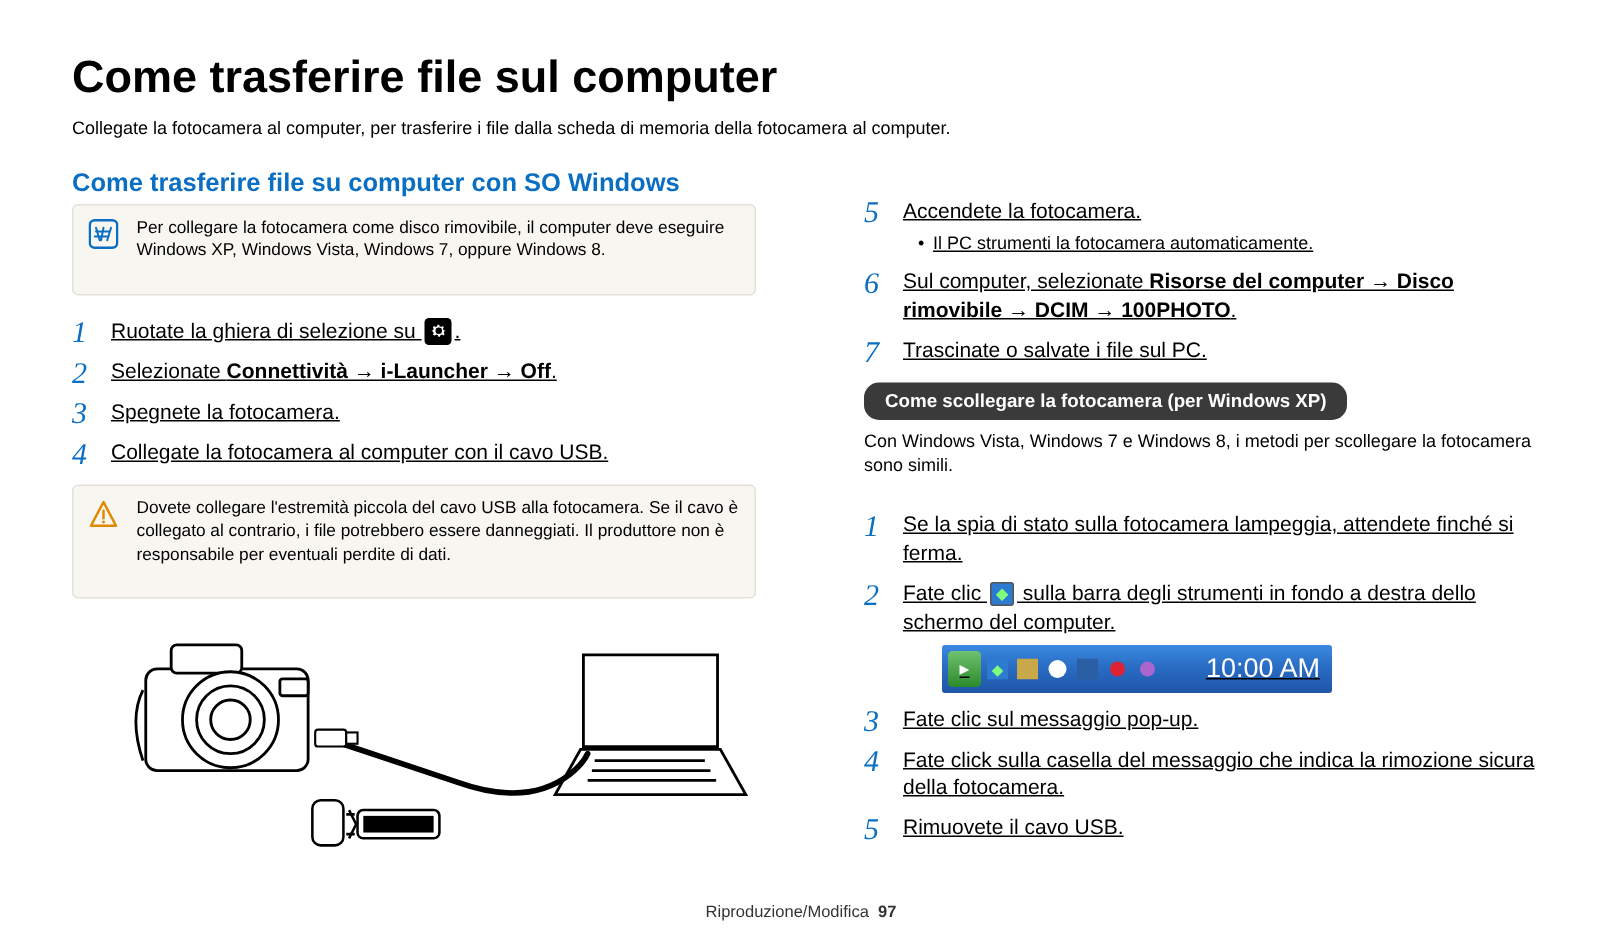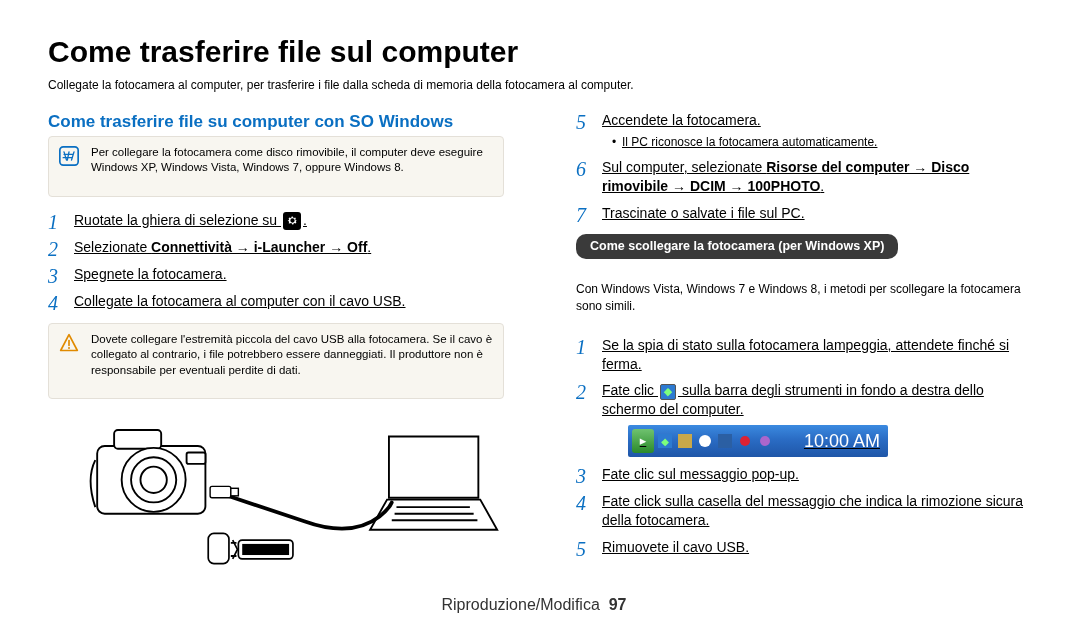--- a/index.html
+++ b/index.html
@@ -20,20 +20,21 @@
     font-weight: bold;
     margin-bottom: 4px;
   }
   .intro {
     font-size: 12px;
     margin-bottom: 18px;
   }
   .columns {
     display: flex;
     gap: 72px;
+    align-items: flex-end;
   }
   .col {
     flex: 1;
     min-width: 0;
   }
   h2 {
     color: #0a6fc2;
     font-size: 17px;
     font-weight: bold;
     margin-bottom: 2px;
@@ -125,21 +126,21 @@
     left: 0;
   }
   .pill {
     display: inline-block;
     background: #3a3a3a;
     color: #fff;
     border-radius: 10px;
     padding: 4px 14px;
     font-size: 12.5px;
     font-weight: bold;
-    margin-bottom: 22px;
+    margin-bottom: 6px;
   }
   .subtext {
     font-size: 12px;
     margin-bottom: 22px;
   }
   .tray-icon {
     display: inline-flex;
     vertical-align: middle;
     width: 16px;
     height: 16px;
@@ -177,21 +178,21 @@
   .taskbar .tb-time {
     margin-left: auto;
     color: #fff;
     font-size: 18px;
   }
   .footer {
     position: absolute;
     bottom: 14px;
     left: 0; right: 12px;
     text-align: center;
-    font-size: 16px;
+    font-size: 11px;
     color: #333;
   }
   .footer .pnum { font-weight: bold; }
   b { font-weight: bold; }
 </style>
 </head>
 <body>
 
 <h1>Come trasferire file sul computer</h1>
 <p class="intro">Collegate la fotocamera al computer, per trasferire i file dalla scheda di memoria della fotocamera al computer.</p>
@@ -274,21 +275,21 @@
         </g>
       </svg>
     </div>
   </div>
 
   <div class="col">
     <ol class="steps start5">
       <li>
         <span>Accendete la fotocamera.</span>
         <ul class="bullet">
-          <li>Il PC riconosce la fotocamera automaticamente.</li>
+          <li>Il PC strumenti la fotocamera automaticamente.</li>
         </ul>
       </li>
       <li>
         <span>Sul computer, selezionate </span><b>Risorse del computer → Disco rimovibile → DCIM → 100PHOTO</b><span>.</span>
       </li>
       <li>Trascinate o salvate i file sul PC.</li>
     </ol>
 
     <div class="pill">Come scollegare la fotocamera (per Windows XP)</div>
     <p class="subtext">Con Windows Vista, Windows 7 e Windows 8, i metodi per scollegare la fotocamera sono simili.</p>

